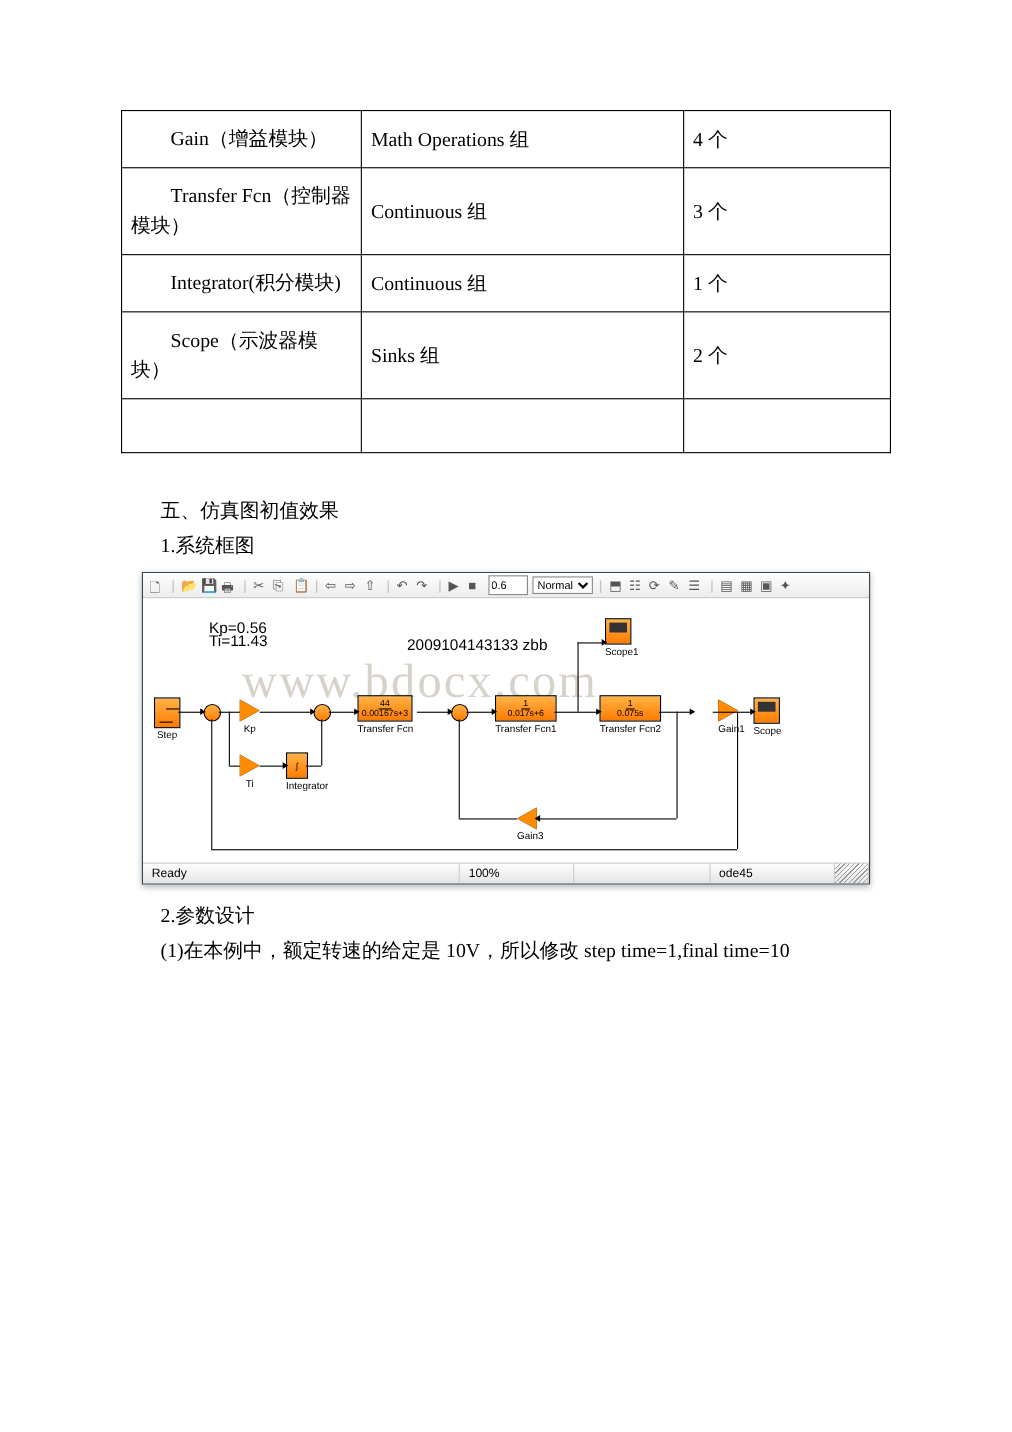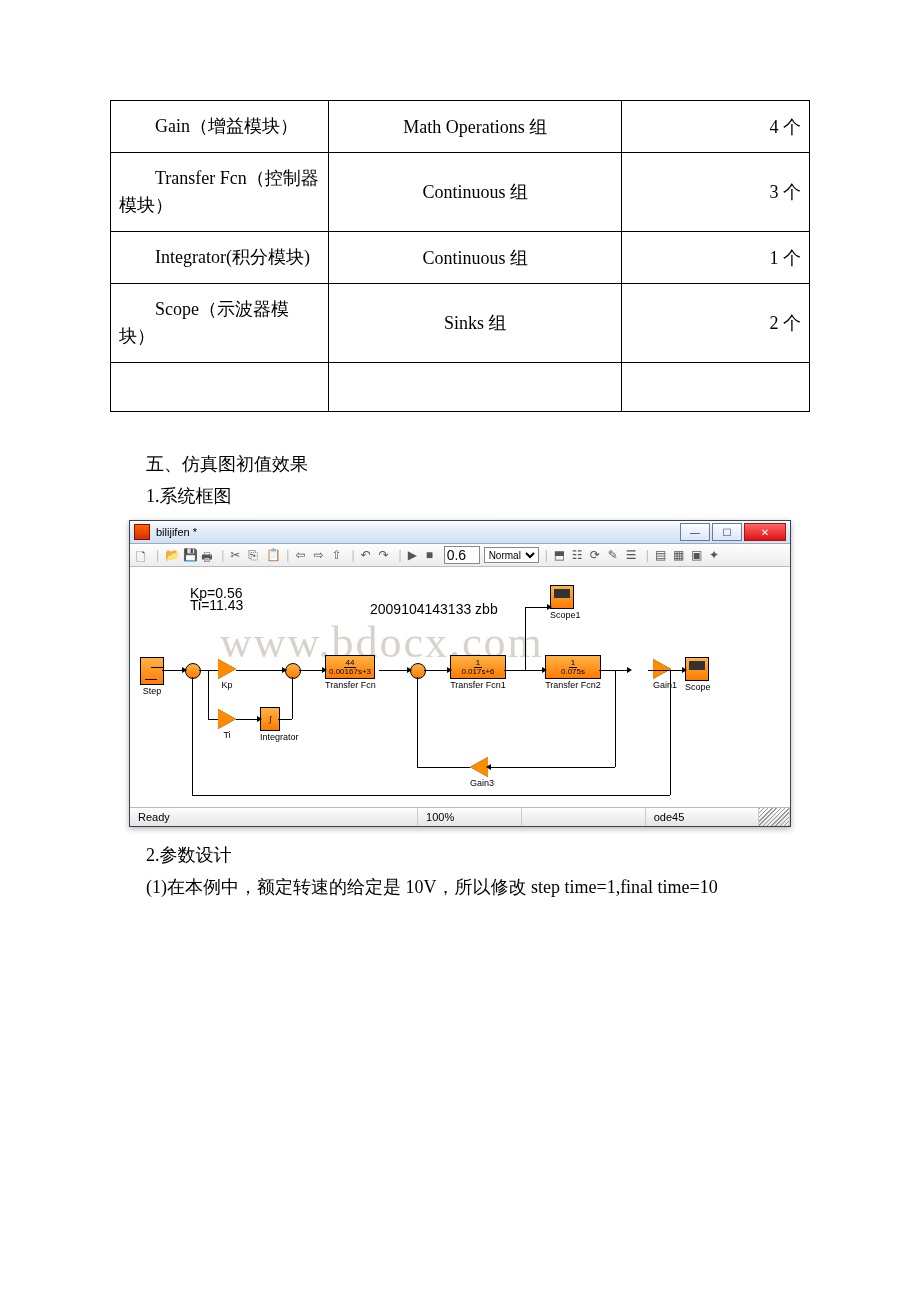--- a/index.html
+++ b/index.html
@@ -1,38 +1,38 @@
 <!DOCTYPE html>
 <html><head>
 <meta charset="utf-8">
 <style>
   html,body{margin:0;padding:0;background:#fff;font-family:"Times New Roman","SimSun",serif;color:#000}
   .page{width:920px;min-height:1302px;margin:0 auto;background:#fff;position:relative;padding-top:100px;box-sizing:border-box}
   
   table.module{border-collapse:collapse;margin:0 auto;width:700px}
   table.module td{border:1px solid #000;padding:12px 8px;font-size:18px;vertical-align:middle}
   table.module td.col1{width:210px;text-indent:2em;line-height:1.5}
-  table.module td.col2{width:300px;text-align:center}
-  table.module td.col3{width:190px;text-align:right}
+  table.module td.col2{width:300px;text-align:left}
+  table.module td.col3{width:190px;text-align:left}
   table.module td.empty{height:24px}
   
   .body-text{width:700px;margin:40px auto 8px auto;font-size:18px;text-indent:2em}
   .body-text2{width:700px;margin:8px auto;font-size:18px}
   
   .simwin{width:660px;margin:12px auto;font-family:Tahoma,Arial,sans-serif;font-size:11px;color:#000;border:1px solid #345;box-shadow:0 2px 6px rgba(0,0,0,.3)}
   .titlebar{height:22px;background:linear-gradient(#fff,#e4ecf7 40%,#cfe0f4);display:flex;align-items:center;padding:0 4px;border-bottom:1px solid #9ab}
   .titlebar .appicon{width:14px;height:14px;background:linear-gradient(#f60,#c30);border:1px solid #900;margin-right:6px}
   .titlebar .winbtns{margin-left:auto;display:flex;gap:2px}
   .winbtn{width:28px;height:16px;border:1px solid #6a7a99;background:linear-gradient(#fefefe,#d9e7fb);display:flex;align-items:center;justify-content:center;font-size:10px;color:#334}
   .winbtn.close{background:linear-gradient(#f66,#d11);border-color:#a11;color:#fff;width:40px}
   .menubar{height:18px;background:linear-gradient(#fefefe,#ececec);border-bottom:1px solid #ccc;display:flex;align-items:center;padding:0 4px;gap:12px}
   .menubar span{font-size:11px}
   .toolbar{height:22px;background:linear-gradient(#fefefe,#ececec);border-bottom:1px solid #bbb;display:flex;align-items:center;padding:0 6px;gap:4px;color:#555;font-size:12px}
   .toolbar .sep{color:#bbb;margin:0 2px}
-  .toolbar input.stoptime{width:30px;height:14px;font-size:14px;border:1px solid #888}
+  .toolbar input.stoptime{width:30px;height:14px;font-size:10px;border:1px solid #888}
   .toolbar select.mode{height:16px;font-size:10px;border:1px solid #888;background:#fff}
   .tbicon{width:14px;height:14px;display:inline-block}
   
   .canvas{position:relative;height:240px;background:#fff}
   .watermark{position:absolute;top:50px;left:90px;font-size:44px;font-weight:400;color:#d7d3cc;letter-spacing:2px;font-family:Liberation Serif, serif;pointer-events:none}
   .note{position:absolute;font-size:14px;color:#000;font-family:Arial,sans-serif}
   .block{position:absolute;text-align:center;font-size:9px;color:#000}
   .block .shape{border:1px solid #000;background:linear-gradient(#ffb347,#ff7b00)}
   .block .lbl{margin-top:1px;font-size:9px;color:#000}
   .sum{width:14px;height:14px;border-radius:50%}
@@ -88,29 +88,20 @@
           <td class="col2 empty"></td>
           <td class="col3 empty"></td>
         </tr>
   </tbody>
     </table>
 
   <div class="body-text">五、仿真图初值效果</div>
   <div class="body-text2" style="text-indent:2em">1.系统框图</div>
 
   <div class="simwin">
-    <div class="titlebar">
-      <div class="appicon"></div>
-      <span>bilijifen *</span>
-      <div class="winbtns">
-        <div class="winbtn">—</div>
-        <div class="winbtn">☐</div>
-        <div class="winbtn close">✕</div>
-      </div>
-    </div>
     <div class="toolbar">
       <span class="tbicon">🗋</span>
       <span class="sep">|</span>
       <span class="tbicon">📂</span>
       <span class="tbicon">💾</span>
       <span class="tbicon">🖶</span>
       <span class="sep">|</span>
       <span class="tbicon">✂</span>
       <span class="tbicon">⎘</span>
       <span class="tbicon">📋</span>

